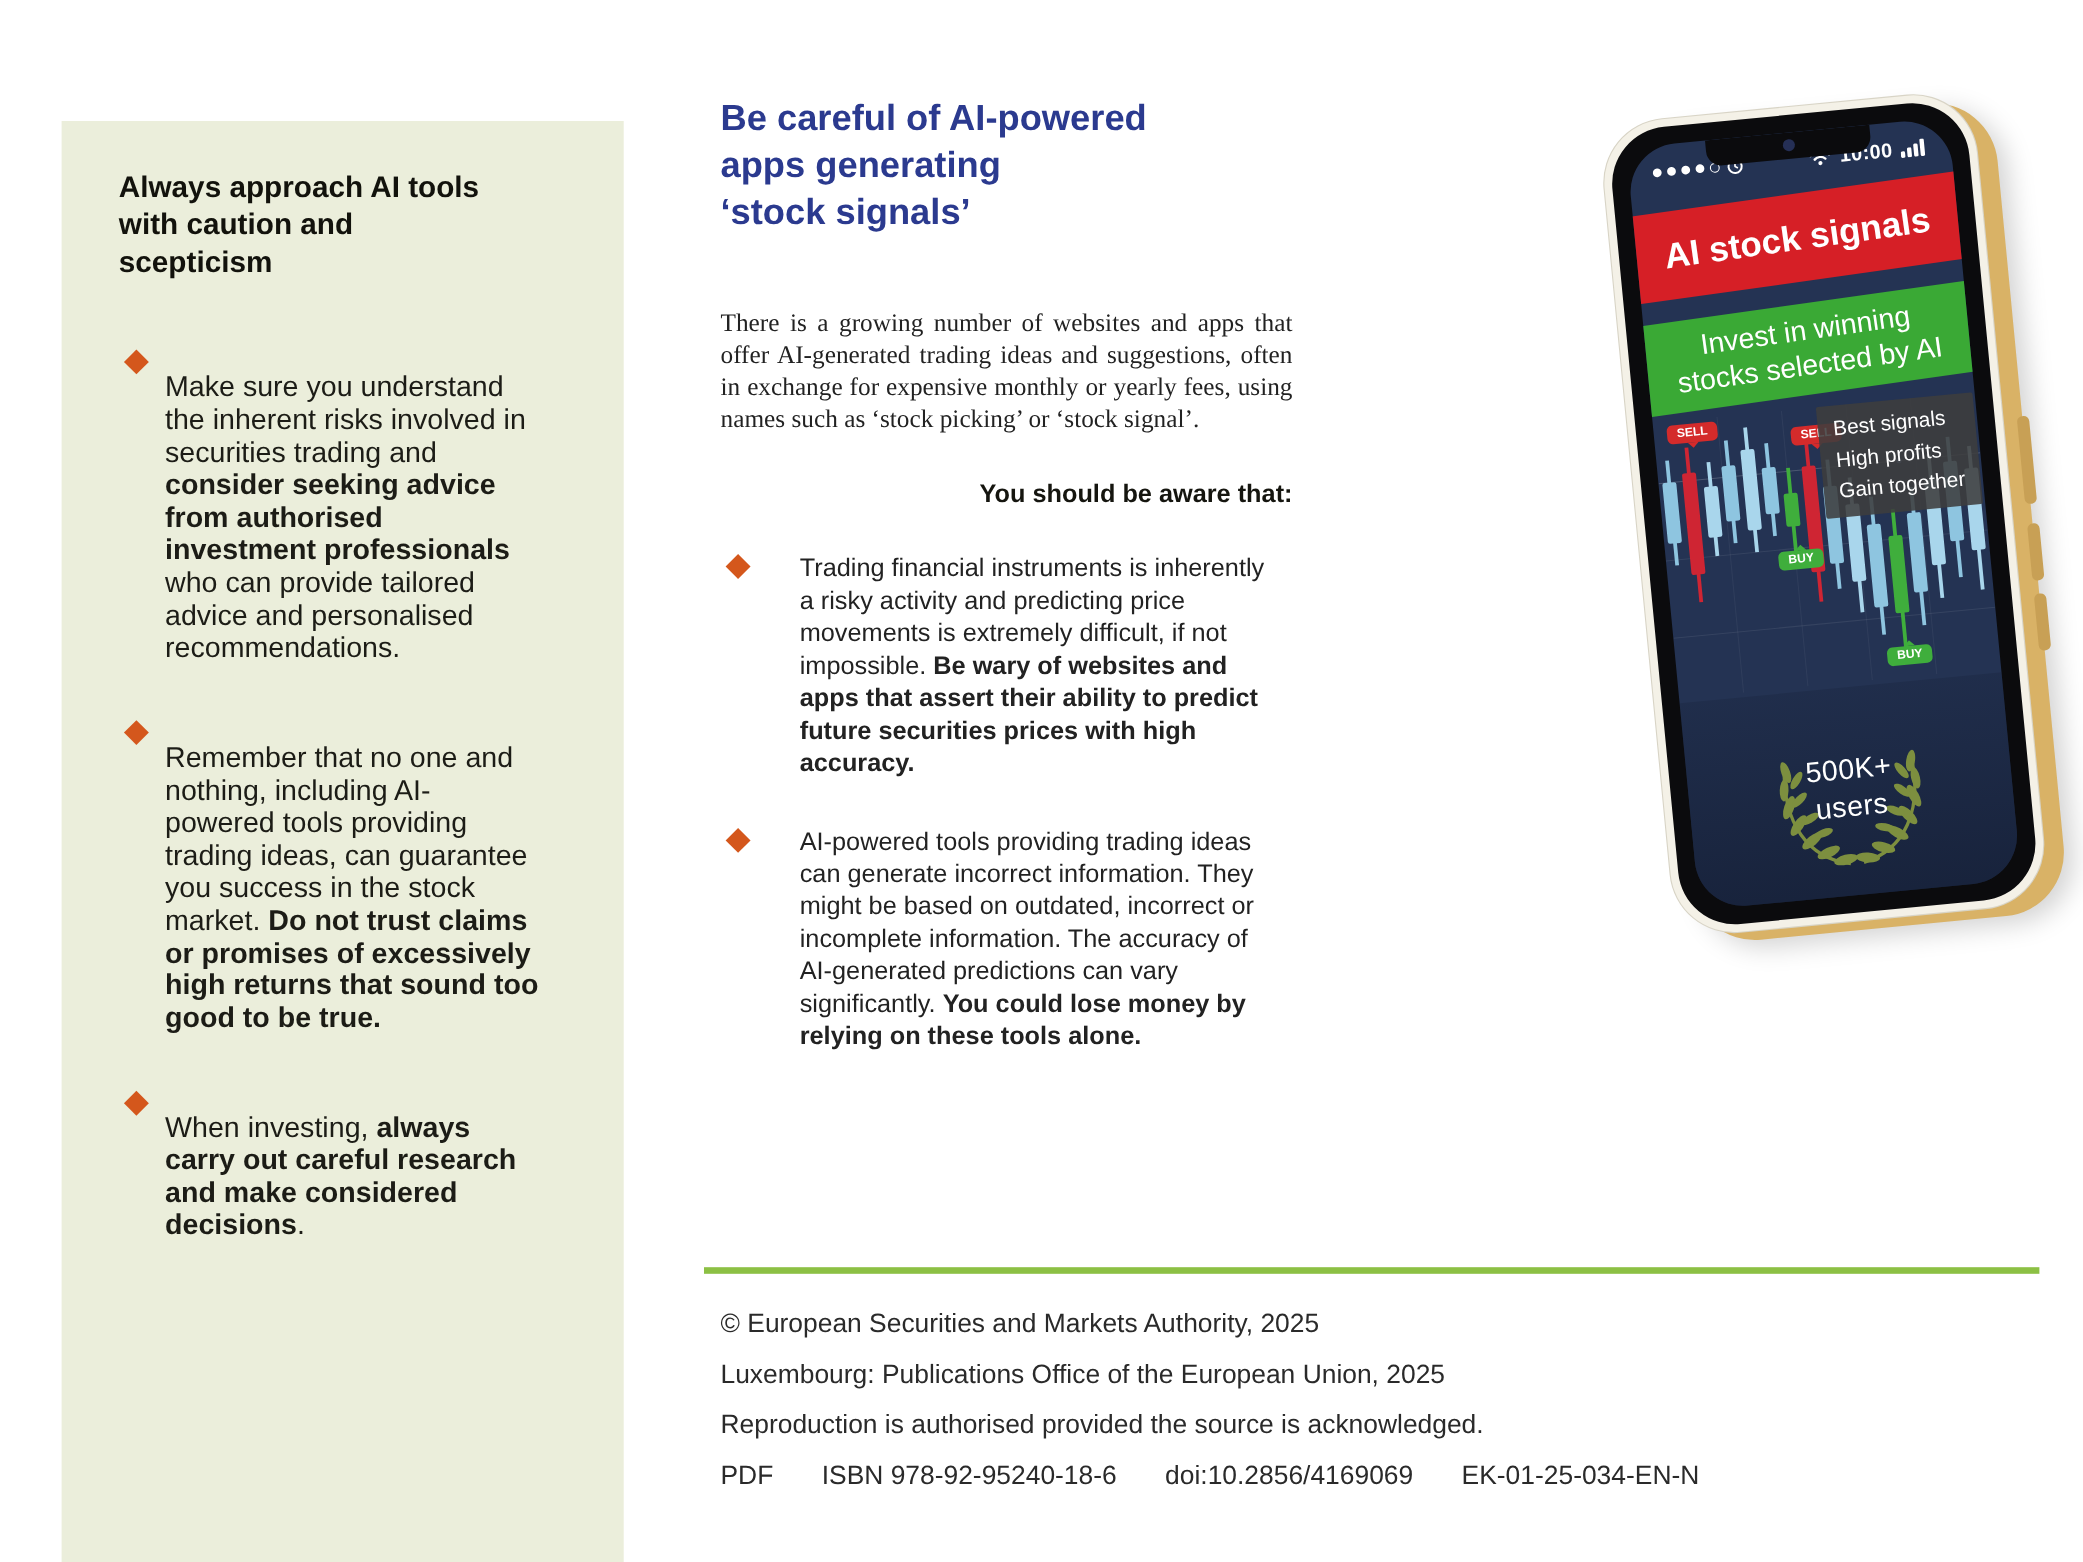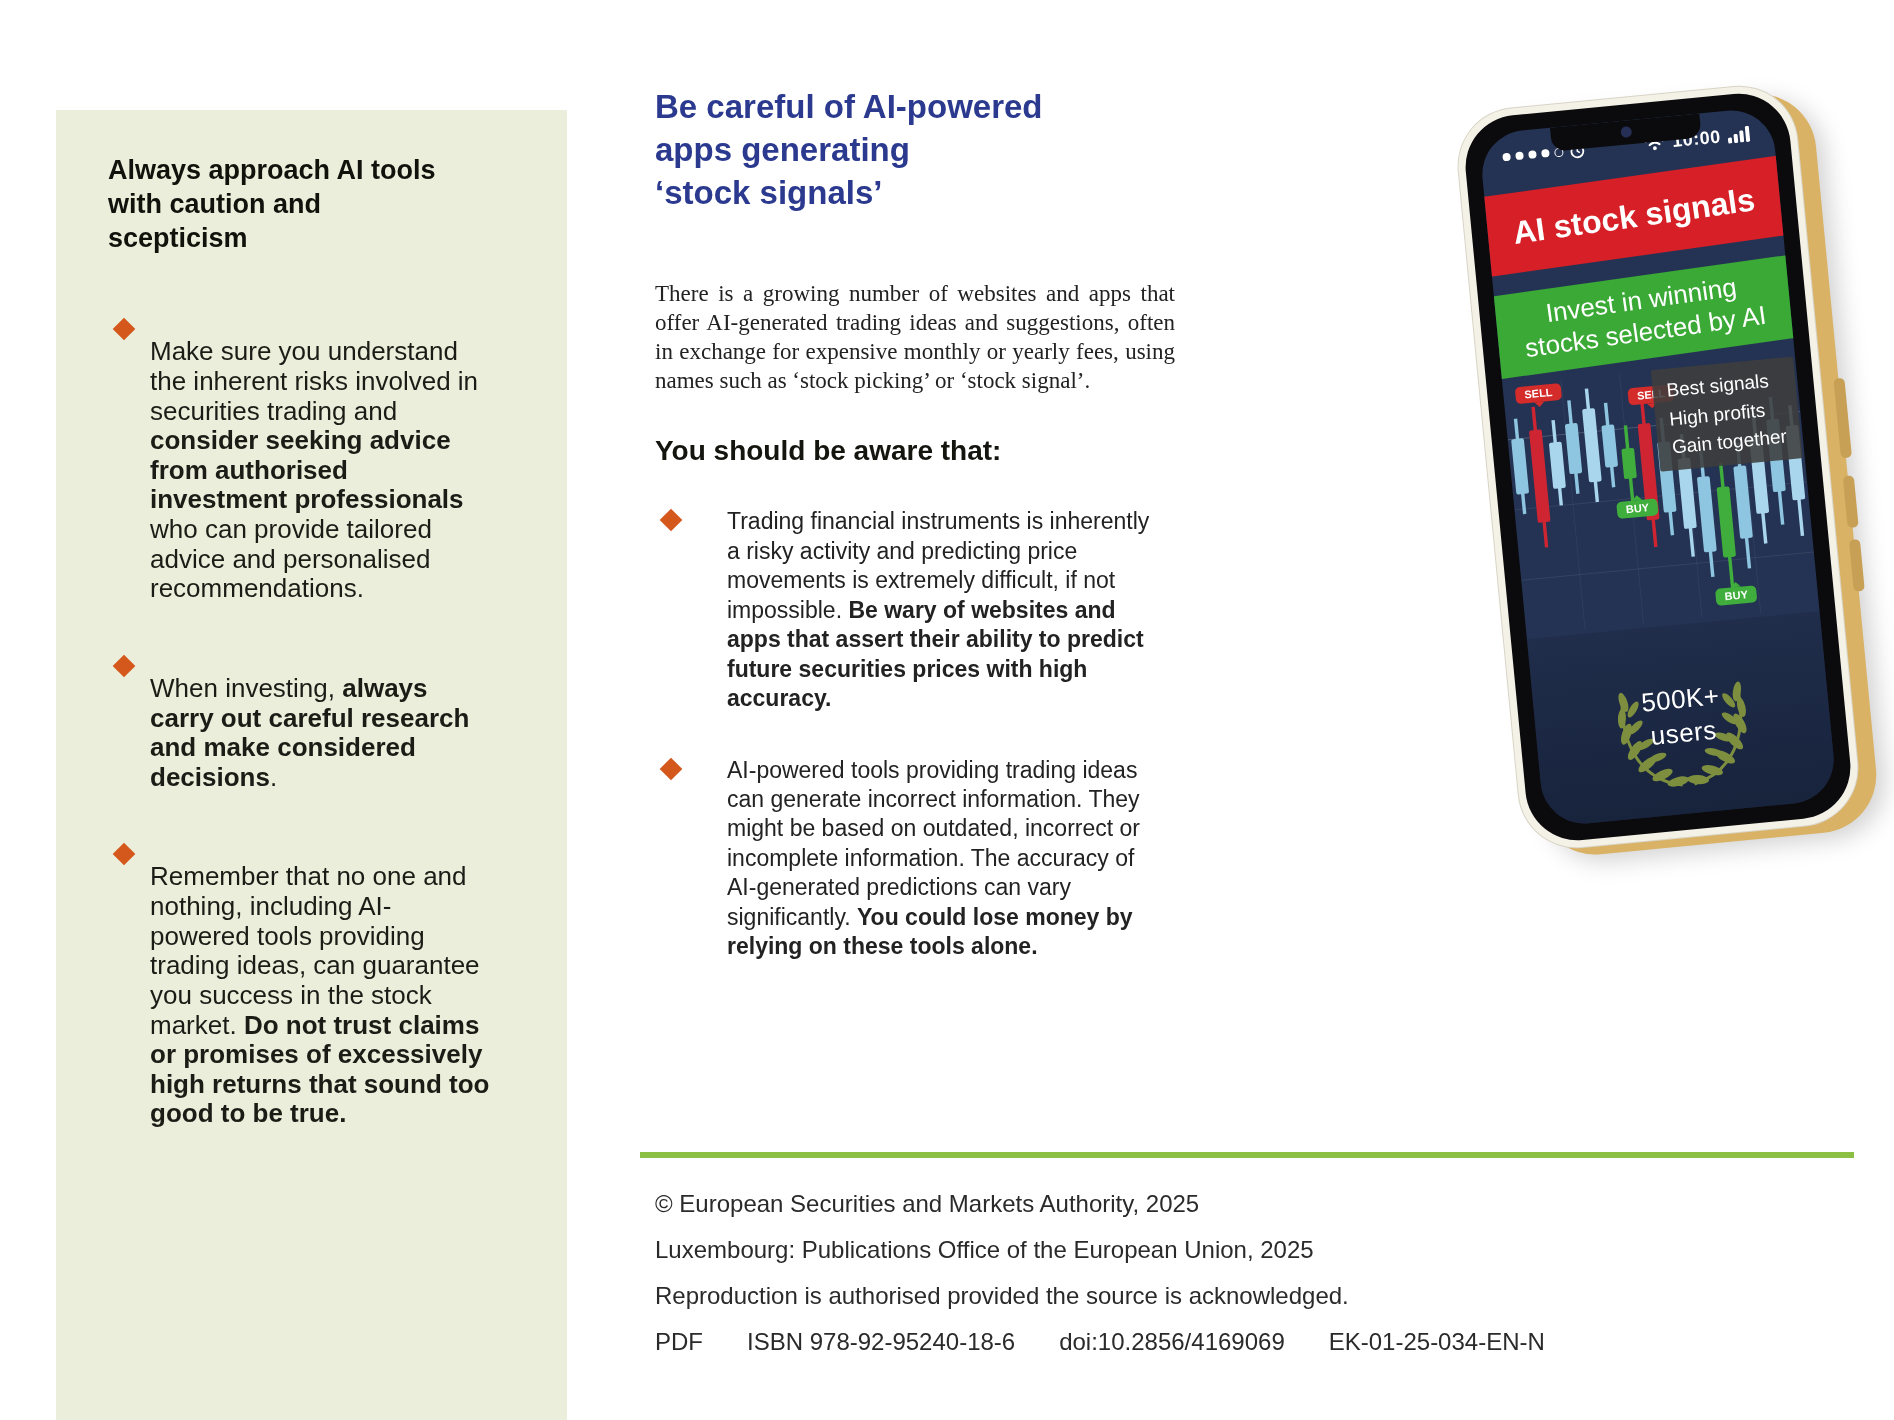--- a/index.html
+++ b/index.html
@@ -31,21 +31,21 @@
     margin:0 0 0 42px;font-size:26px;line-height:1.14;color:#1c1c16;width:340px;
   }
 
   
   .main{position:absolute;left:655px;top:86px;width:520px;}
   .title{margin:0;color:#2b3a8f;font-weight:bold;font-size:33px;line-height:1.3;}
   .title span{display:block;white-space:nowrap;}
   .intro{
     margin:64px 0 0;font-size:23px;line-height:1.27;text-align:justify;color:#222;font-family:Liberation Serif, serif;
   }
-  .aware{margin:40px 0 0;font-size:28px;font-weight:bold;color:#15150f;}
+  .aware{margin:40px 0 0;font-size:23px;font-weight:bold;color:#15150f;text-align:right;}
   .m-bullets{margin-top:40px;}
   .m-bullet{display:flex;margin-bottom:42px;}
   .m-bullet .diamond{margin:5px 0 0 8px;}
   .m-bullet p{margin:0 0 0 48px;font-size:23px;line-height:1.28;color:#222;width:440px;}
 
   
   .rule{position:absolute;left:640px;top:1152px;width:1214px;height:6px;background:#8cc044;}
   .footer{position:absolute;left:655px;top:1190px;width:1210px;font-size:24px;color:#2a2a2a;}
   .footer p{margin:0 0 18px;}
   .pdf-line{display:flex;gap:44px;}
@@ -135,25 +135,25 @@
 
 <aside class="sidebar">
   <h2>Always approach AI tools with caution and scepticism</h2>
   <div class="s-bullets">
     <div class="s-bullet">
       <span class="diamond"></span>
       <p><span>Make sure you understand the inherent risks involved in securities trading and </span><span class="b">consider seeking advice from authorised investment professionals</span><span> who can provide tailored advice and personalised recommendations.</span></p>
     </div>
     <div class="s-bullet">
       <span class="diamond"></span>
+      <p><span>Remember that no one and nothing, including AI-powered tools providing trading ideas, can guarantee you success in the stock market. </span><span class="b">Do not trust claims or promises of excessively high returns that sound too good to be true.</span><span></span></p>
+    </div>
+    <div class="s-bullet">
+      <span class="diamond"></span>
       <p><span>When investing, </span><span class="b">always carry out careful research and make considered decisions</span><span>.</span></p>
-    </div>
-    <div class="s-bullet">
-      <span class="diamond"></span>
-      <p><span>Remember that no one and nothing, including AI-powered tools providing trading ideas, can guarantee you success in the stock market. </span><span class="b">Do not trust claims or promises of excessively high returns that sound too good to be true.</span><span></span></p>
     </div>
   </div>
 </aside>
 
 <main class="main">
   <h1 class="title">
     <span>Be careful of AI-powered</span>
     <span>apps generating</span>
     <span>‘stock signals’</span>
   </h1>

